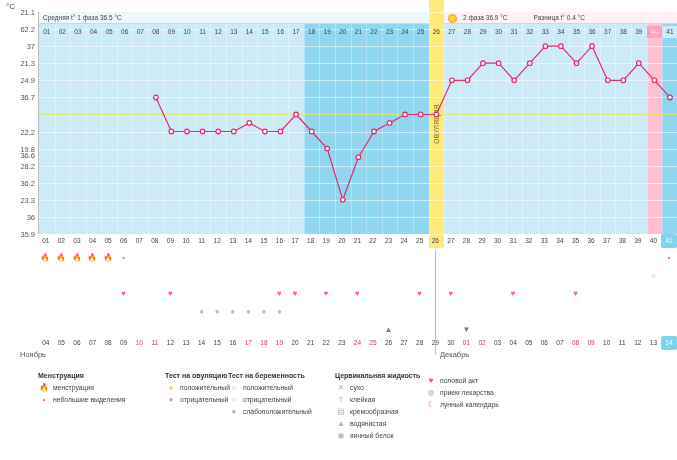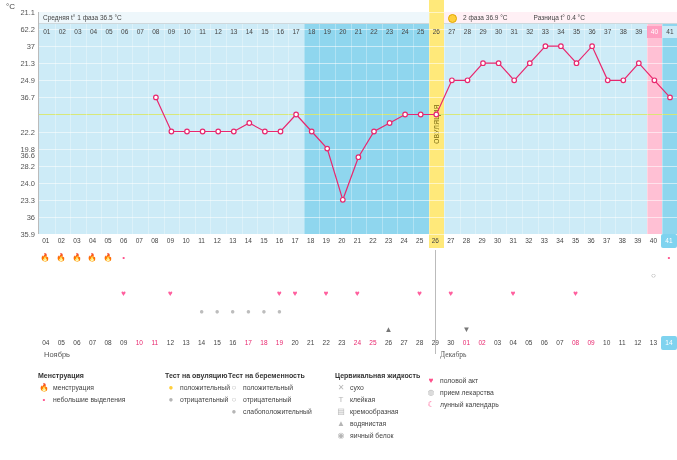--- a/index.html
+++ b/index.html
@@ -65,21 +65,21 @@
           <div class="ylab" style="top: 8px;">21.1</div>
           <div class="ylab" style="top: 25.0769px;">62.2</div>
           <div class="ylab" style="top: 42.1538px;">37</div>
           <div class="ylab" style="top: 59.2308px;">21.3</div>
           <div class="ylab" style="top: 76.3077px;">24.9</div>
           <div class="ylab" style="top: 93.3846px;">36.7</div>
           <div class="ylab" style="top: 110.462px; margin-top: 41px;">36.6</div>
           <div class="ylab" style="top: 127.538px;">22.2</div>
           <div class="ylab" style="top: 144.615px;">19.8</div>
           <div class="ylab" style="top: 161.692px;">28.2</div>
-          <div class="ylab" style="top: 178.769px;">24.0</div>
+          <div class="ylab" style="top: 178.769px;">36.2</div>
           <div class="ylab" style="top: 195.846px;">23.3</div>
           <div class="ylab" style="top: 212.923px;">36</div>
           <div class="ylab" style="top: 230px;">35.9</div>
         </div>
     </div>
 
     <div class="plot" id="plot">
 
     <div class="bandlight" style="left: 0px; width: 124.64px;"></div>
         <div class="bandlight" style="left: 124.64px; width: 109.06px;"></div>
@@ -348,22 +348,22 @@
       <div class="bd" style="left: 514.14px; width: 15.58px;">07</div>
       <div class="bd red" style="left: 529.72px; width: 15.58px;">08</div>
       <div class="bd red" style="left: 545.3px; width: 15.58px;">09</div>
       <div class="bd" style="left: 560.88px; width: 15.58px;">10</div>
       <div class="bd" style="left: 576.46px; width: 15.58px;">11</div>
       <div class="bd" style="left: 592.04px; width: 15.58px;">12</div>
       <div class="bd" style="left: 607.62px; width: 15.58px;">13</div>
       <div class="bd sel" style="left: 623.2px; width: 15.58px;">14</div>
     </div>
 
-  <div class="monthlbl" style="left:20px;margin-left:24px;">Ноябрь</div>
-  <div class="monthlbl" style="left:440px;font-family:Liberation Serif, serif;">Декабрь</div>
+  <div class="monthlbl" style="left:20px;">Ноябрь</div>
+  <div class="monthlbl" style="left:440px;">Декабрь</div>
   <div class="monthsep" style="left:435px;top:250px;height:104px;"></div>
 
   <div class="legend" id="legend">
       <div class="lgcol" style="left: 38px;">
         <div class="lgtitle">Менструация</div>
         <div class="lgitem">
           <span class="lgicon" style="color: rgb(255, 79, 139);">🔥</span>
           <span>менструация</span>
         </div>
         <div class="lgitem">

